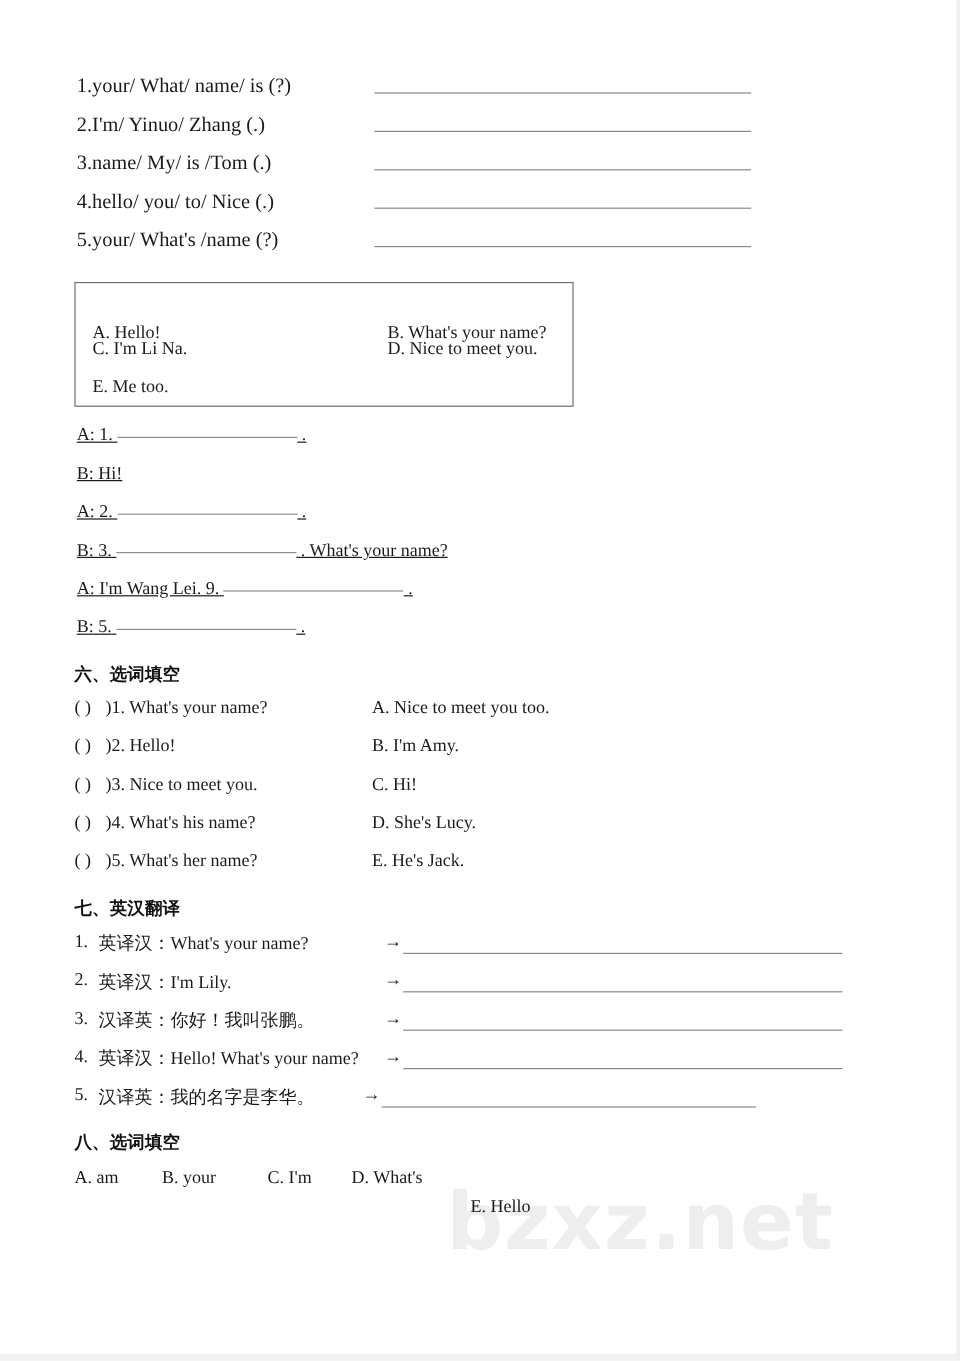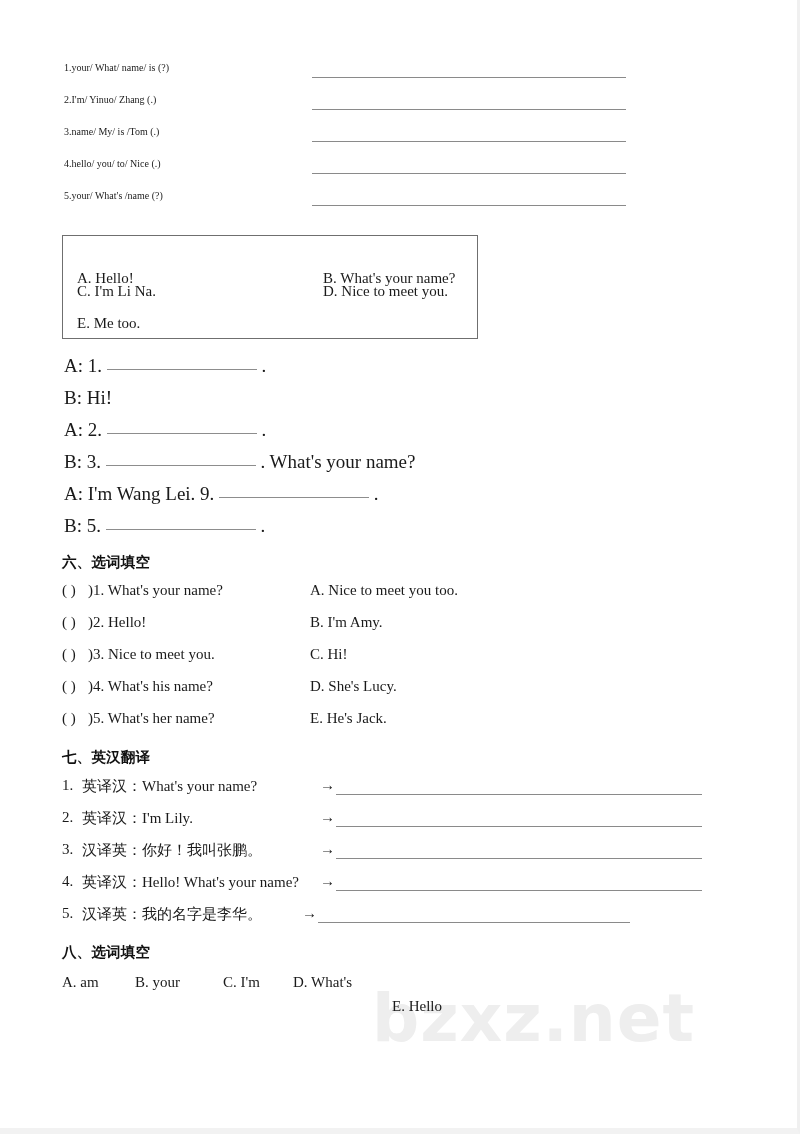--- a/index.html
+++ b/index.html
@@ -70,21 +70,21 @@
   
   .q4 { position: relative; }
   .q4-row {
     position: relative;
     height: 32px;
   }
   .q4-row .lbl {
     position: absolute;
     left: 2px;
     top: 0;
-    font-size: 10px;
+    font-size: 17px;
   }
   .q4-row .ln {
     position: absolute;
     left: 250px;
     top: 15px;
     width: 314px;
     border-bottom: 1.4px solid #8a8a8a;
   }
 
   
@@ -104,22 +104,23 @@
   .optbox .c0 { left: 14px; }
   .optbox .c1 { left: 260px; text-align: center; }
   .optbox .r0 { top: 15px; margin-top: 19px; }
   .optbox .r1 { top: 47px; }
   .optbox .r2 { top: 79px; }
 
   
   .dlg-row {
     position: relative;
     height: 32px;
-    font-size: 19px;
-    white-space: nowrap;
+    font-size: 15px;
+    white-space: nowrap;
+    text-decoration: underline;
   }
   .dlg-row .pre { margin-left: 2px; }
 
   
   .match-row {
     position: relative;
     height: 32px;
     font-size: 15px;
     white-space: nowrap;
   }

